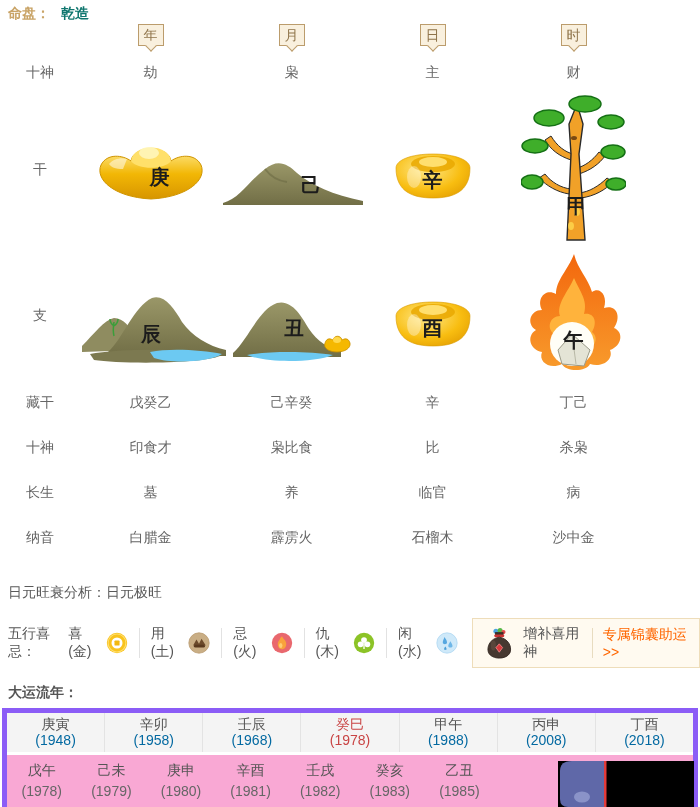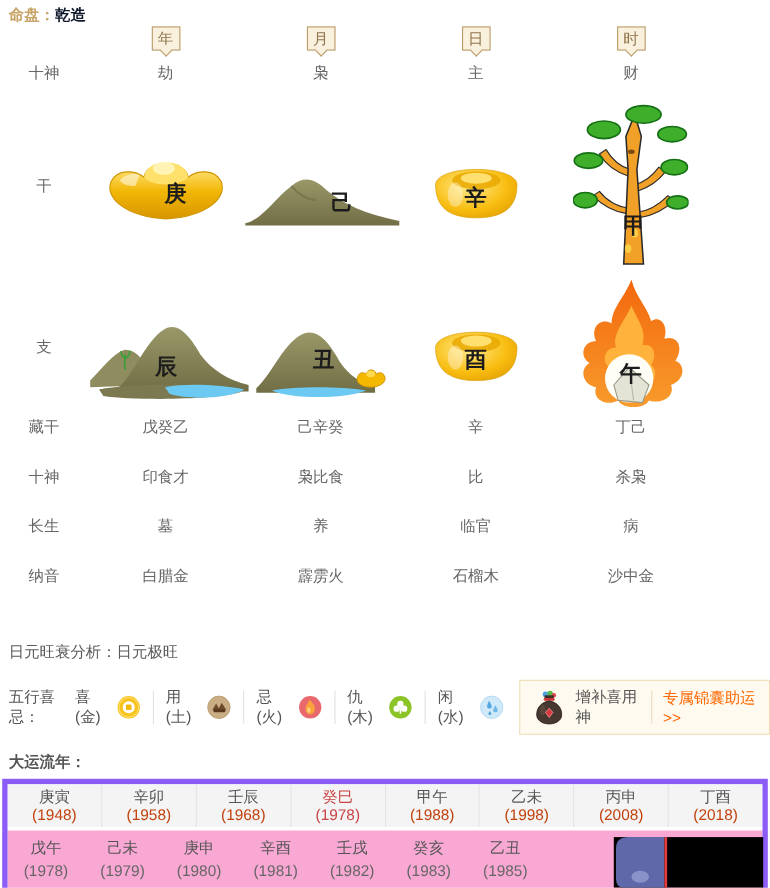--- a/index.html
+++ b/index.html
@@ -5,24 +5,24 @@
   html,body{margin:0;padding:0;}
   body{
     width:700px;height:807px;overflow:hidden;position:relative;
     background:#fff;color:#666;
     font-family:"Liberation Sans","DejaVu Sans",sans-serif;
     font-size:14px;
   }
   
   .header{padding:5px 0 0 8px;font-weight:bold;height:22px;box-sizing:border-box;}
   .header .lbl{color:#c9a467;}
-  .header .val{color:#0f172a;margin-left:0;}
+  .header .val{color:#0f766e;margin-left:11px;}
 
   
-  .band{display:flex;align-items:flex-start;}
+  .band{display:flex;align-items:center;}
   .rowlabel{flex:0 0 80px;width:80px;text-align:center;color:#666;}
   .pcell{flex:0 0 141px;width:141px;text-align:center;position:relative;}
 
   .band-badges{height:34px;align-items:flex-start;padding-top:2px;}
   .badge{
     position:relative;display:inline-block;
     background:#f9f0de;border:1px solid #bb9c6c;color:#8f744a;
     font-size:14px;line-height:18px;padding:1px 5px;
   }
   .badge::after{
@@ -66,21 +66,21 @@
 
   
   .dayun-label{margin:14px 0 4px 8px;height:20px;color:#555;font-weight:bold;}
   .dayun-table{margin:0 2px;border:5px solid #8b5cf6;background:#fff;}
   .decades{display:flex;background:#f4f4f4;}
   .dcell{
     flex:1;text-align:center;padding:3px 0 4px;
     border-right:1px solid #e3e3e3;line-height:16px;color:#555;cursor:pointer;
   }
   .dcell:last-child{border-right:none;}
-  .dcell .yr{color:#c2410c;}
+  .dcell .yr{color:#0369a1;}
   .dcell.selected,.dcell.selected .yr{color:#c94444;}
   .rowgap{height:3px;background:#fff;}
   .years{display:flex;position:relative;background:#f9a8d4;padding:7px 0 8px;height:39px;}
   .ycell{flex:0 0 69.6px;width:69.6px;text-align:center;line-height:17px;color:#555;cursor:pointer;}
   .ycell .yr{margin-top:4px;color:#666;}
   .ad-overlay{position:absolute;right:-1px;top:4px;width:142px;height:50px;line-height:0;cursor:pointer;}
 </style>
 </head>
 <body>
 
@@ -369,24 +369,20 @@
       </div>
     <div class="dcell selected">
         <div class="gz">癸巳</div>
         <div class="yr">(1978)</div>
       </div>
     <div class="dcell">
         <div class="gz">甲午</div>
         <div class="yr">(1988)</div>
       </div>
     <div class="dcell">
-        <div class="gz">乙未</div>
-        <div class="yr">(1998)</div>
-      </div>
-    <div class="dcell">
         <div class="gz">丙申</div>
         <div class="yr">(2008)</div>
       </div>
     <div class="dcell">
         <div class="gz">丁酉</div>
         <div class="yr">(2018)</div>
       </div>
   </div>
   <div class="rowgap"></div>
   <div class="years">

